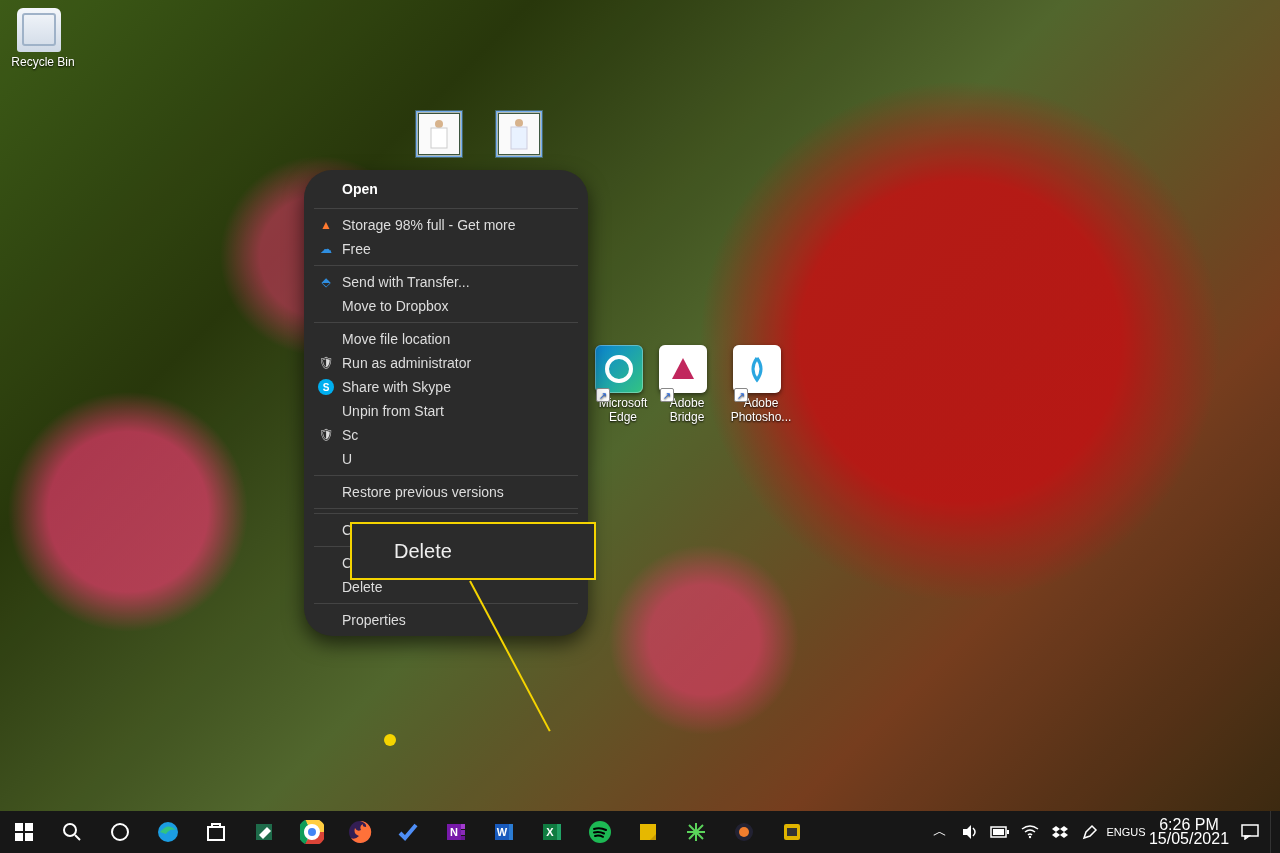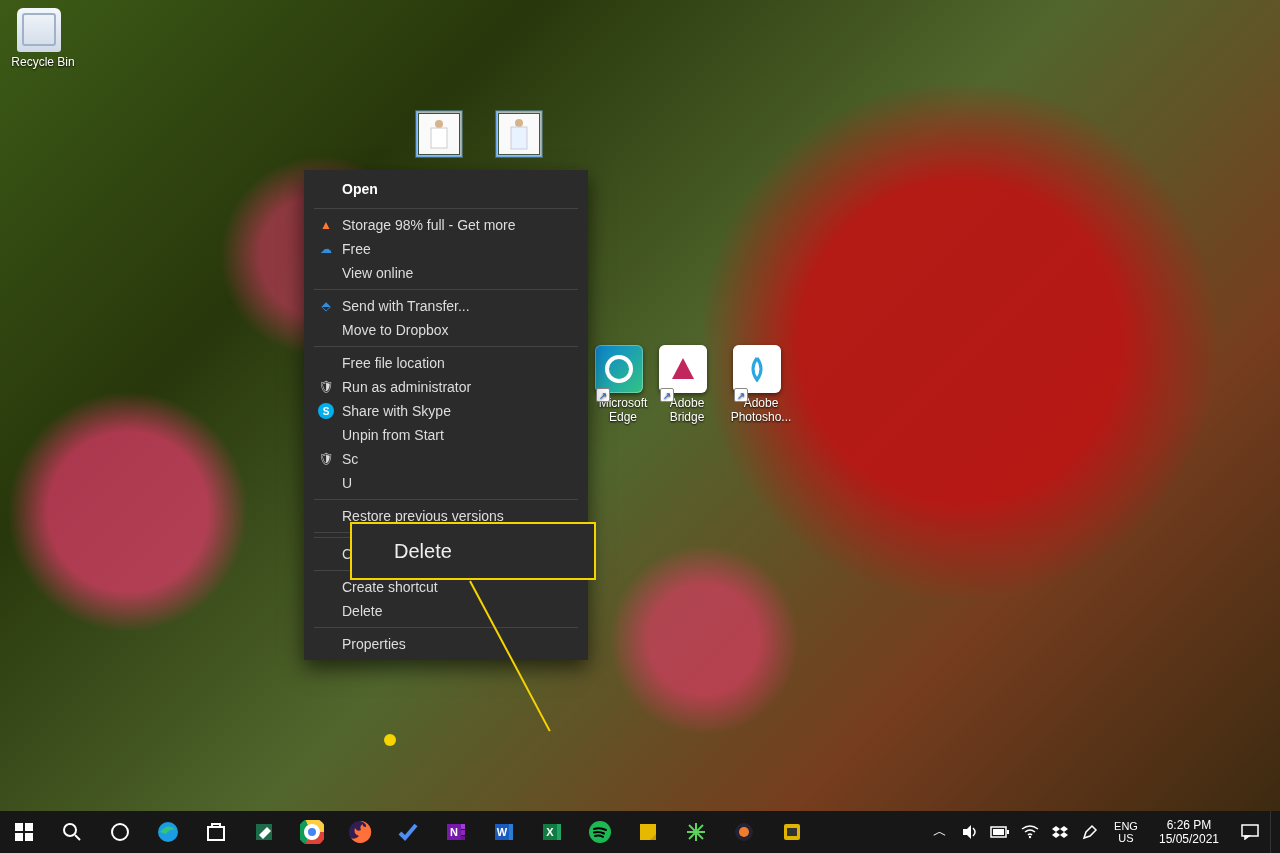--- a/index.html
+++ b/index.html
@@ -19,41 +19,41 @@
   .desktop-icon { position: absolute; width: 78px; display: flex; flex-direction: column; align-items: center; color: #fff; text-shadow: 0 1px 2px #000; font-size: 12px; text-align: center; cursor: pointer; }
   .desktop-icon .label { margin-top: 3px; line-height: 14px; padding-left: 8px; }
   .bin-icon { width: 44px; height: 44px; background: linear-gradient(#f4f7fb,#cfd9e6); border-radius: 6px 6px 3px 3px; position: relative; }
   .bin-icon::before { content:""; position:absolute; left:5px; right:5px; top:5px; bottom:6px; border:2px solid #9fb2c8; border-radius:3px; }
   .thumb { width: 44px; height: 44px; background:#eee; display:flex; align-items:center; justify-content:center; border:1px solid rgba(255,255,255,.6); }
   .thumb.selected { outline:1px solid rgba(120,180,255,.9); background-color: rgba(120,180,255,.2); box-shadow: 0 0 0 2px rgba(120,180,255,.35); }
   .app-tile { width:48px; height:48px; border-radius:6px; box-shadow: inset 0 0 0 1px rgba(255,255,255,.3), 0 2px 4px rgba(0,0,0,.5); display:flex; align-items:center; justify-content:center; font-size:26px; color:#fff; }
   .shortcut-arrow { position:absolute; left:16px; bottom:22px; width:14px; height:14px; background:#fff; border:1px solid #888; border-radius:2px; font-size:10px; color:#2a6adf; display:flex; align-items:center; justify-content:center; }
 
   
-  .context-menu { position:absolute; left:304px; top:170px; width:284px; background:#2b2b2b; color:#ddd; font-size:14px; box-shadow:0 8px 20px rgba(0,0,0,.6); padding:4px 0; }
+  .context-menu { position:absolute; left:304px; top:170px; width:284px; background:#2b2b2b; color:#ddd; font-size:14px; box-shadow:0 8px 20px rgba(0,0,0,.6); padding:4px 0;border-radius:28px; }
   .cm-item { display:flex; align-items:center; height:24px; padding:0 14px 0 38px; position:relative; cursor:default; }
   .cm-item.bold { font-weight:600; color:#fff; height:30px; }
   .cm-item .ico { position:absolute; left:14px; width:16px; height:16px; display:flex; align-items:center; justify-content:center; font-size:12px; }
   .cm-sep { height:1px; margin:4px 10px; background:#444; }
   .cm-item .caret { margin-left:auto; color:#999; }
   .context-menu { max-height:640px; }
 
   
   .callout-box { position:absolute; left:350px; top:522px; width:246px; height:58px; border:2px solid #f5d400; background:#2b2b2b; display:flex; align-items:center; padding-left:42px; color:#eee; font-size:20px; }
   .callout-dot { position:absolute; width:12px; height:12px; background:#f5d400; border-radius:50%; left:384px; top:734px; }
   .callout-line-diag { position:absolute; left:470px; top:580px; width:170px; height:2px; background:#f5d400; transform:rotate(62deg); transform-origin:left center; }
 
   
   .taskbar { position:absolute; left:0; right:0; bottom:0; height:42px; background:#171717; display:flex; align-items:center; color:#fff; }
   .taskbar .btn { width:48px; height:42px; display:flex; align-items:center; justify-content:center; cursor:pointer; }
   .taskbar svg { display:block; }
   .taskbar .tray { display:flex; align-items:center; margin-left:auto; height:100%; gap:2px; padding-right:4px; }
   .tray .tray-item { width:28px; height:42px; display:flex; align-items:center; justify-content:center; cursor:pointer; font-size:14px; }
-  .lang { width:40px; display:flex; flex-direction:column; align-items:center; justify-content:center; font-size:11px; line-height:12px; cursor:pointer;text-align:center; }
-  .clock { width:82px; display:flex; flex-direction:column; align-items:center; justify-content:center; font-size:12px; line-height:14px; cursor:pointer; }
+  .lang { width:40px; display:flex; align-items:center; justify-content:center; font-size:11px; line-height:12px; cursor:pointer;text-align:center; }
+  .clock { width:82px; display:flex; flex-direction:column; align-items:center; justify-content:center; font-size:16px; line-height:14px; cursor:pointer; }
   .notif { width:36px; display:flex; align-items:center; justify-content:center; cursor:pointer; }
   .show-desktop { width:6px; height:42px; border-left:1px solid #333; cursor:pointer; }
 </style>
 </head>
 <body>
 
 <div class="wallpaper"></div>
 
 <div class="desktop-icon" style="left:0px; top:8px;">
   <div class="bin-icon"></div>
@@ -113,34 +113,31 @@
     </div>
   <div class="cm-sep"></div>
   <div class="cm-item">
       <span class="ico" style="color:#ff7a30">▲</span>
       <span>Storage 98% full - Get more</span>
     </div>
   <div class="cm-item">
       <span class="ico" style="color:#2f8ee0">☁</span>
       <span>Free</span>
     </div>
-  <div class="cm-item">
-      <span>View online</span>
-    </div>
   <div class="cm-sep"></div>
   <div class="cm-item">
       <span class="ico" style="color:#2f8ee0">⬘</span>
       <span>Send with Transfer...</span>
     </div>
   <div class="cm-item">
       <span>Move to Dropbox</span>
     </div>
   <div class="cm-sep"></div>
   <div class="cm-item">
-      <span>Free file location</span>
+      <span>Move file location</span>
     </div>
   <div class="cm-item">
       <span class="ico">🛡</span>
       <span>Run as administrator</span>
     </div>
   <div class="cm-item">
       <span class="ico" style="background:#00aff0;color:#fff;border-radius:50%;width:16px;height:16px;font-size:10px;font-weight:bold">S</span>
       <span>Share with Skype</span>
     </div>
   <div class="cm-item">

